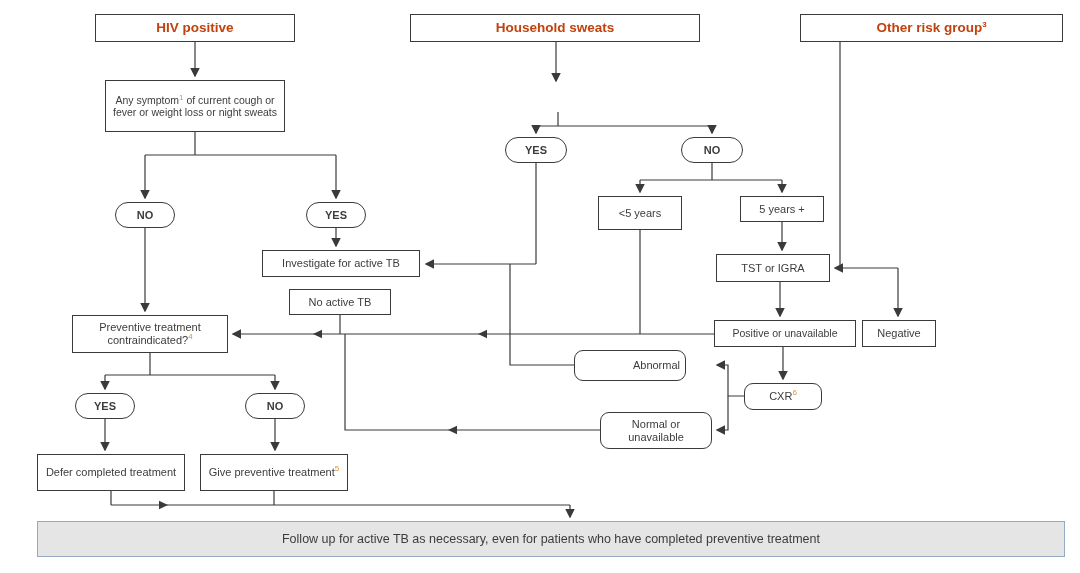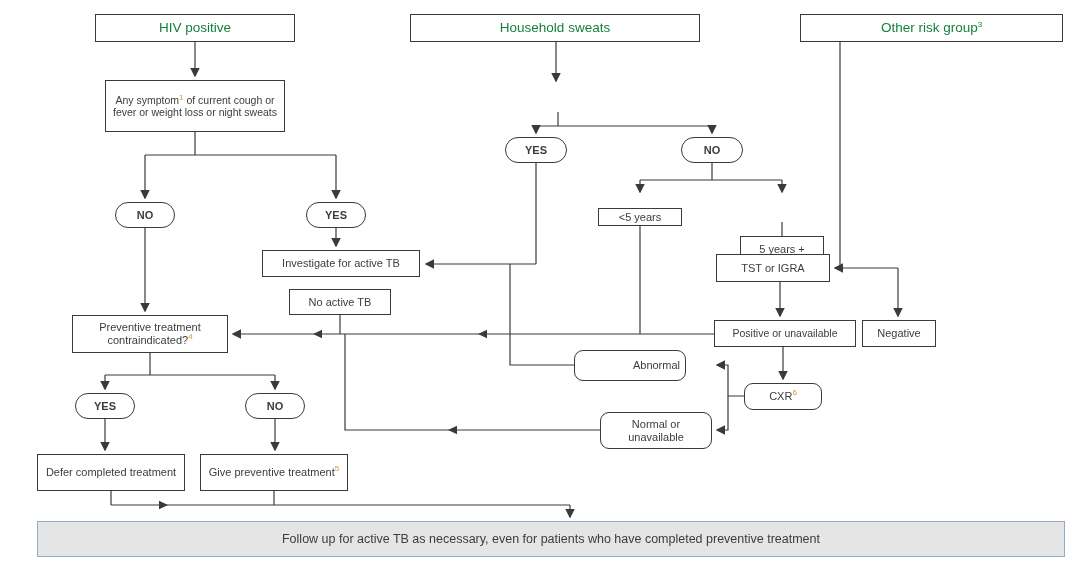--- a/index.html
+++ b/index.html
@@ -9,21 +9,21 @@
   svg.wires { position:absolute; left:0; top:0; }
   .box {
     position:absolute; background:#ffffff; border:1px solid #3a3a39;
     display:flex; align-items:center; justify-content:center;
     text-align:center; color:#3c3c3b; font-size:11px; line-height:1.18;
     padding:2px 5px;
   }
   .bold { font-weight:normal; }
   .pill { border-radius:13px; font-weight:bold; }
   .round { border-radius:9px; }
-  .hdr { font-weight:normal; color:#15803d; font-size:13.5px; }
+  .hdr { font-weight:bold; color:#c2410c; font-size:13.5px; }
   .hdr sup { color:inherit; }
   sup { font-size:8px; line-height:0; vertical-align:super; }
   sup.fn { color:#d9953c; }
   .small { font-size:10.5px; }
   .banner { background:#e5e5e5; border:1px solid #93a9c4; font-size:12.5px; }
 </style>
 </head>
 <body>
 
 <div class="stage">
@@ -125,24 +125,24 @@
   <div class="box" style="left:200px; top:454px; width:148px; height:37px;">
     <div><span class="bold">Give preventive treatment</span><sup class="fn">5</sup></div>
   </div>
 
   <div class="box pill" style="left:505px; top:137px; width:62px; height:26px;">
     <span>YES</span>
   </div>
   <div class="box pill" style="left:681px; top:137px; width:62px; height:26px;">
     <span>NO</span>
   </div>
-  <div class="box" style="left:598px; top:208px; width:84px; height:18px;text-align:right;">
+  <div class="box" style="left:598px; top:196px; width:84px; height:34px;text-align:right;">
     <span>&lt;5 years</span>
   </div>
-  <div class="box" style="left:740px; top:196px; width:84px; height:26px;margin-top:40px;">
+  <div class="box" style="left:740px; top:196px; width:84px; height:26px;">
     <span>5 years +</span>
   </div>
 
   <div class="box bold" style="left:716px; top:254px; width:114px; height:28px;">
     <span>TST or IGRA</span>
   </div>
   <div class="box small" style="left:714px; top:320px; width:142px; height:27px;">
     <div><span class="bold">Positive</span><span> or unavailable</span></div>
   </div>
   <div class="box bold" style="left:862px; top:320px; width:74px; height:27px;">

